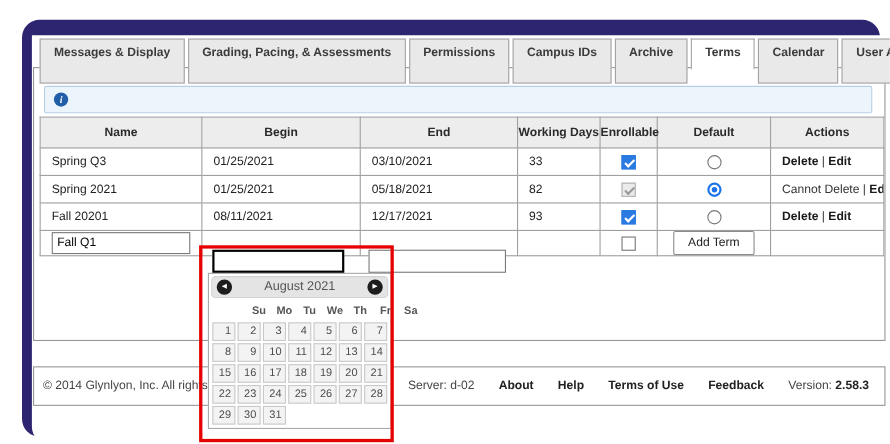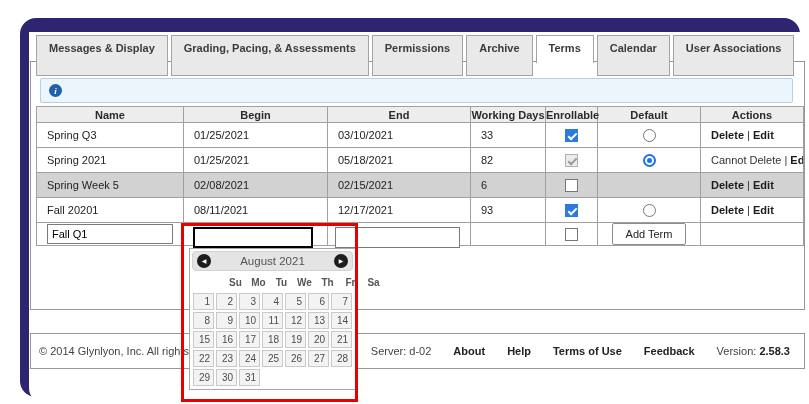--- a/index.html
+++ b/index.html
@@ -29,21 +29,21 @@
             background:#edf5fc; border:1px solid #b7cfe4; border-radius:2px;
             color:#2a5db0; font-size:11px; display:flex; align-items:center;
             padding:0 8px; gap:6px; z-index:2; }
   .info-icon { flex:0 0 auto; width:13px; height:13px; border-radius:50%; background:#2160a8;
             color:#fff; font-size:9px; font-weight:bold; font-family:"Liberation Serif", serif;
             display:flex; align-items:center; justify-content:center; font-style:italic; }
 
   
   table.terms { position:absolute; left:36px; top:106px; width:767px; border-collapse:collapse;
             table-layout:fixed; font-size:11px; color:#222; z-index:2; background:#fff; }
-  table.terms th { height:16px; background:#ededed; border:1px solid #a0a0a0;
+  table.terms th { height:28px; background:#ededed; border:1px solid #a0a0a0;
             font-weight:bold; text-align:center; padding:0; font-size:11px; color:#2b2b2b; }
   table.terms td { height:25px; border:1px solid #a0a0a0; padding:0 2px 0 10px; text-align:left;
             background:#fff; overflow:hidden; white-space:nowrap; }
   table.terms td.center { text-align:center; padding:0; }
   tr.highlight td { background:#d2d2d2; }
   tr.input-row td { height:15px; }
 
   
   .lnk { color:#1b1b1b; font-weight:bold; cursor:pointer; }
   .plain { color:#333; font-weight:normal; }
@@ -106,20 +106,21 @@
 
 <div id="page">
 
   <div class="accent"></div>
   <div class="content-bg"></div>
 
   <div class="tabs">
     <div class="tab">Messages &amp; Display</div>
     <div class="tab">Grading, Pacing, &amp; Assessments</div>
     <div class="tab">Permissions</div>
+    <div class="tab">Campus IDs</div>
     <div class="tab">Archive</div>
     <div class="tab active">Terms</div>
     <div class="tab">Calendar</div>
     <div class="tab">User Associations</div>
   </div>
 
   <div class="panel"></div>
 
   <div class="banner">
     <span class="info-icon">i</span>
@@ -162,33 +163,20 @@
       </tr>
       <tr>
         <td>Spring 2021</td>
         <td>01/25/2021</td>
         <td>05/18/2021</td>
         <td>82</td>
         <td class="center"><span class="cb checked disabled"></span></td>
         <td class="center"><span class="radio selected"></span></td>
         <td>
           <span class="plain">Cannot Delete</span>
-          <span class="sep">|</span>
-          <span class="lnk">Edit</span>
-        </td>
-      </tr>
-      <tr class="highlight">
-        <td>Spring Week 5</td>
-        <td>02/08/2021</td>
-        <td>02/15/2021</td>
-        <td>6</td>
-        <td class="center"><span class="cb"></span></td>
-        <td class="center"></td>
-        <td>
-          <span class="lnk">Delete</span>
           <span class="sep">|</span>
           <span class="lnk">Edit</span>
         </td>
       </tr>
       <tr>
         <td>Fall 20201</td>
         <td>08/11/2021</td>
         <td>12/17/2021</td>
         <td>93</td>
         <td class="center"><span class="cb checked"></span></td>

